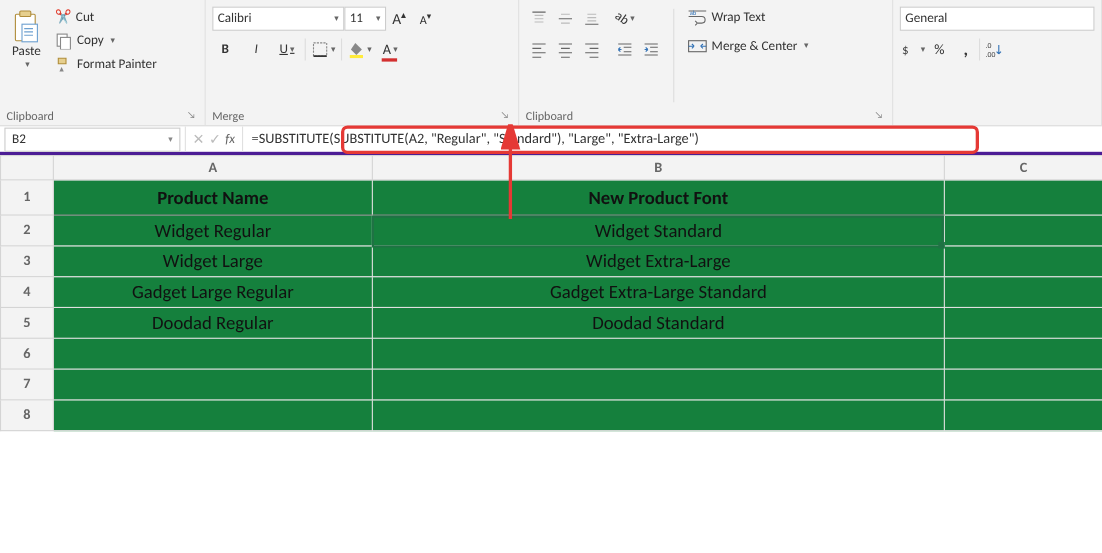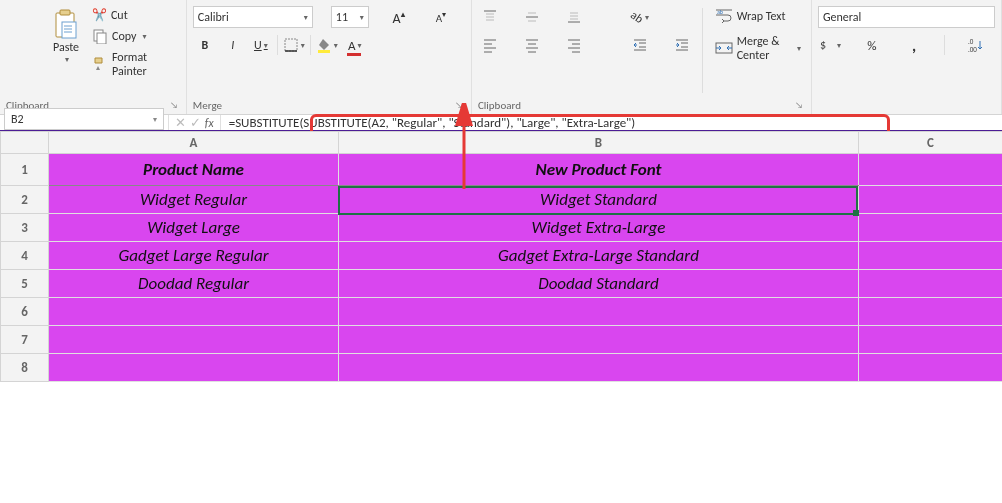--- a/index.html
+++ b/index.html
@@ -10,55 +10,55 @@
   .group-body { flex: 1; display: flex; gap: 4px; }
   .group-label { text-align: center; font-size: 11px; color: #666; padding: 2px 0 0; display: flex; align-items: center; justify-content: flex-start; position: relative; }
   .group-label .dlg { position: absolute; right: 2px; bottom: 2px; font-size: 9px; color: #888; }
   .btn { display: flex; align-items: center; gap: 4px; padding: 2px 4px; cursor: pointer; }
   .vstack { display: flex; flex-direction: column; gap: 2px; }
   .icon { display: inline-flex; align-items: center; justify-content: center; }
   .dd { font-size: 8px; color: #666; margin-left: 2px; }
   .small-btn { width: 24px; height: 22px; display: inline-flex; align-items: center; justify-content: center; cursor: pointer; }
   .input-box { background: #fff; border: 1px solid #ccc; height: 22px; padding: 0 4px; display: flex; align-items: center; font-size: 12px; color: #333; }
   .sel { min-width: 120px; }
-  .row { display: flex; align-items: center; gap: 18px; }
-  
-  .formula-bar { height: 16px; display: flex; align-items: flex-end; border-bottom: 1px solid #4c1d95; background: #fff; position: relative; }
+  .row { display: flex; align-items: center; gap: 0; }
+  
+  .formula-bar { height: 26px; display: flex; align-items: center; border-bottom: 3px solid #4c1d95; background: #fff; position: relative; }
   .name-box { width: 160px; height: 22px; border: 1px solid #ccc; margin: 0 4px; display: flex; align-items: center; padding: 0 6px; background: #fff; justify-content: space-between; }
   .fx-buttons { display: flex; align-items: center; gap: 4px; color: #bbb; padding: 0 6px; border-left: 1px solid #e0e0e0; border-right: 1px solid #e0e0e0; height: 100%; }
   .formula-text { flex: 1; padding: 0 8px; font-size: 13px; color: #333; display: flex; align-items: center; height: 100%; }
   .highlight-box { position: absolute; border: 3px solid #e53935; border-radius: 6px; left: 310px; top: -1px; height: 26px; width: 580px; pointer-events: none; }
   
   .grid-wrap { position: relative; }
   table.grid { border-collapse: collapse; width: 1002px; table-layout: fixed; }
   .corner { width: 48px; height: 22px; background: #f3f3f3; border: 1px solid #d4d4d4; }
   .colhead { background: #f3f3f3; border: 1px solid #d4d4d4; height: 22px; text-align: center; font-size: 13px; color: #666; }
   .rowhead { width: 48px; background: #f3f3f3; border: 1px solid #d4d4d4; text-align: center; font-size: 13px; color: #666; }
-  td.cell { border: 1px solid #e0e0e0; height: 28px; text-align: center; font-size: 17px; color: #111; background: #d946ef; vertical-align: middle; font-style: italic; }
+  td.cell { border: 1px solid #e0e0e0; height: 28px; text-align: center; font-size: 17px; color: #111; background: #15803d; vertical-align: middle; }
   .hdr-cell { font-weight: 700; height: 32px !important; font-size: 18px; border-bottom: 1px solid #888 !important; }
   .colA { width: 290px; }
   .colB { width: 520px; }
   .colC { width: 144px; }
   
   .sel-rect { position: absolute; border: 2px solid #1f7244; pointer-events: none; }
   .sel-handle { position: absolute; width: 6px; height: 6px; background: #1f7244; right: -3px; bottom: -3px; }
   
   .arrow-svg { position: absolute; pointer-events: none; }
   
   .bold { font-weight: 700; }
   .gray { color: #888; }
 </style>
 </head>
 <body>
 
 <div class="ribbon">
 
   <div class="group" style="width: 190px;">
     <div class="group-body">
-      <div class="vstack" style="align-items:center; justify-content:flex-start; padding-top:2px;margin-left:42px;">
+      <div class="vstack" style="align-items:center; justify-content:flex-start; padding-top:2px;">
         <div class="btn" style="flex-direction:column; gap:0;">
           <span class="icon">
             <svg width="28" height="32" viewBox="0 0 28 32">
                 <rect x="4" y="5" width="18" height="24" rx="1" fill="#fff" stroke="#b08d3a"></rect>
                 <rect x="8" y="2" width="10" height="5" rx="1" fill="#e6cf8e" stroke="#b08d3a"></rect>
                 <rect x="10" y="14" width="14" height="16" fill="#fff" stroke="#6da0d0"></rect>
                 <path d="M12 18h8M12 21h8M12 24h8" stroke="#6da0d0"></path>
               </svg>
           </span>
           <span>Paste</span>

